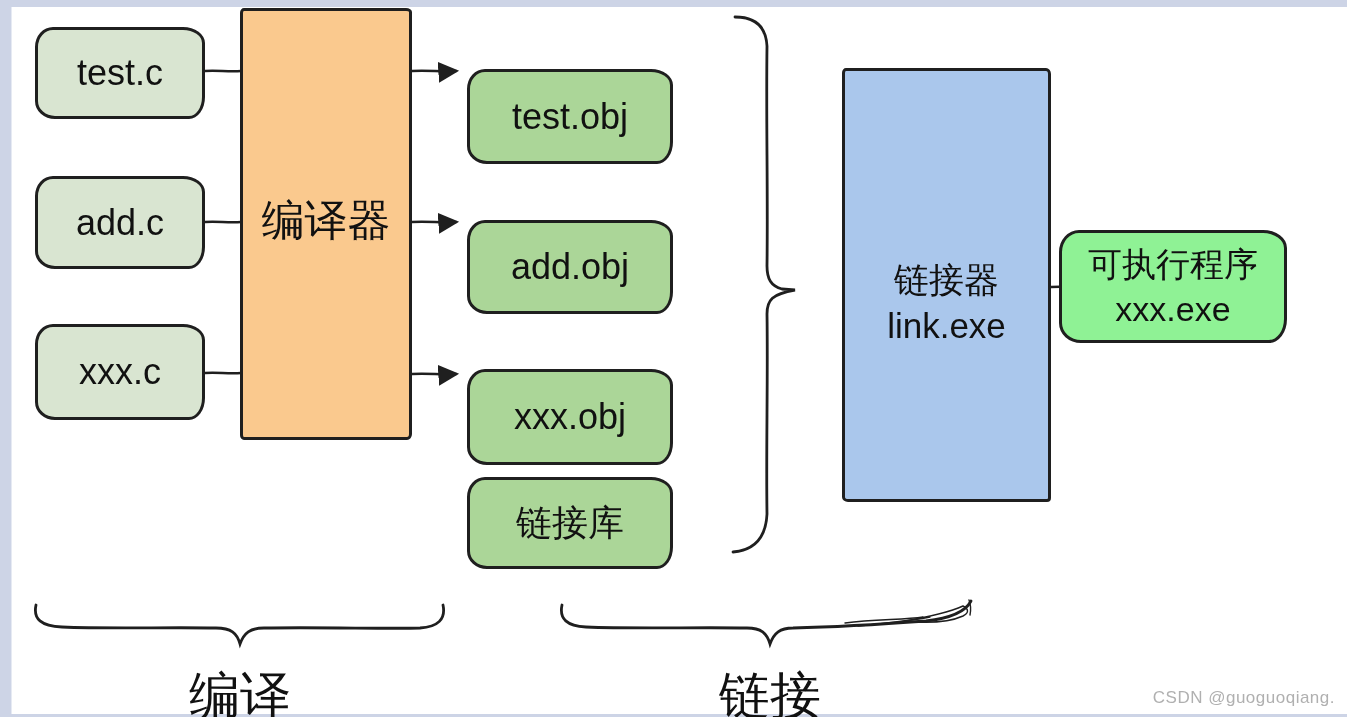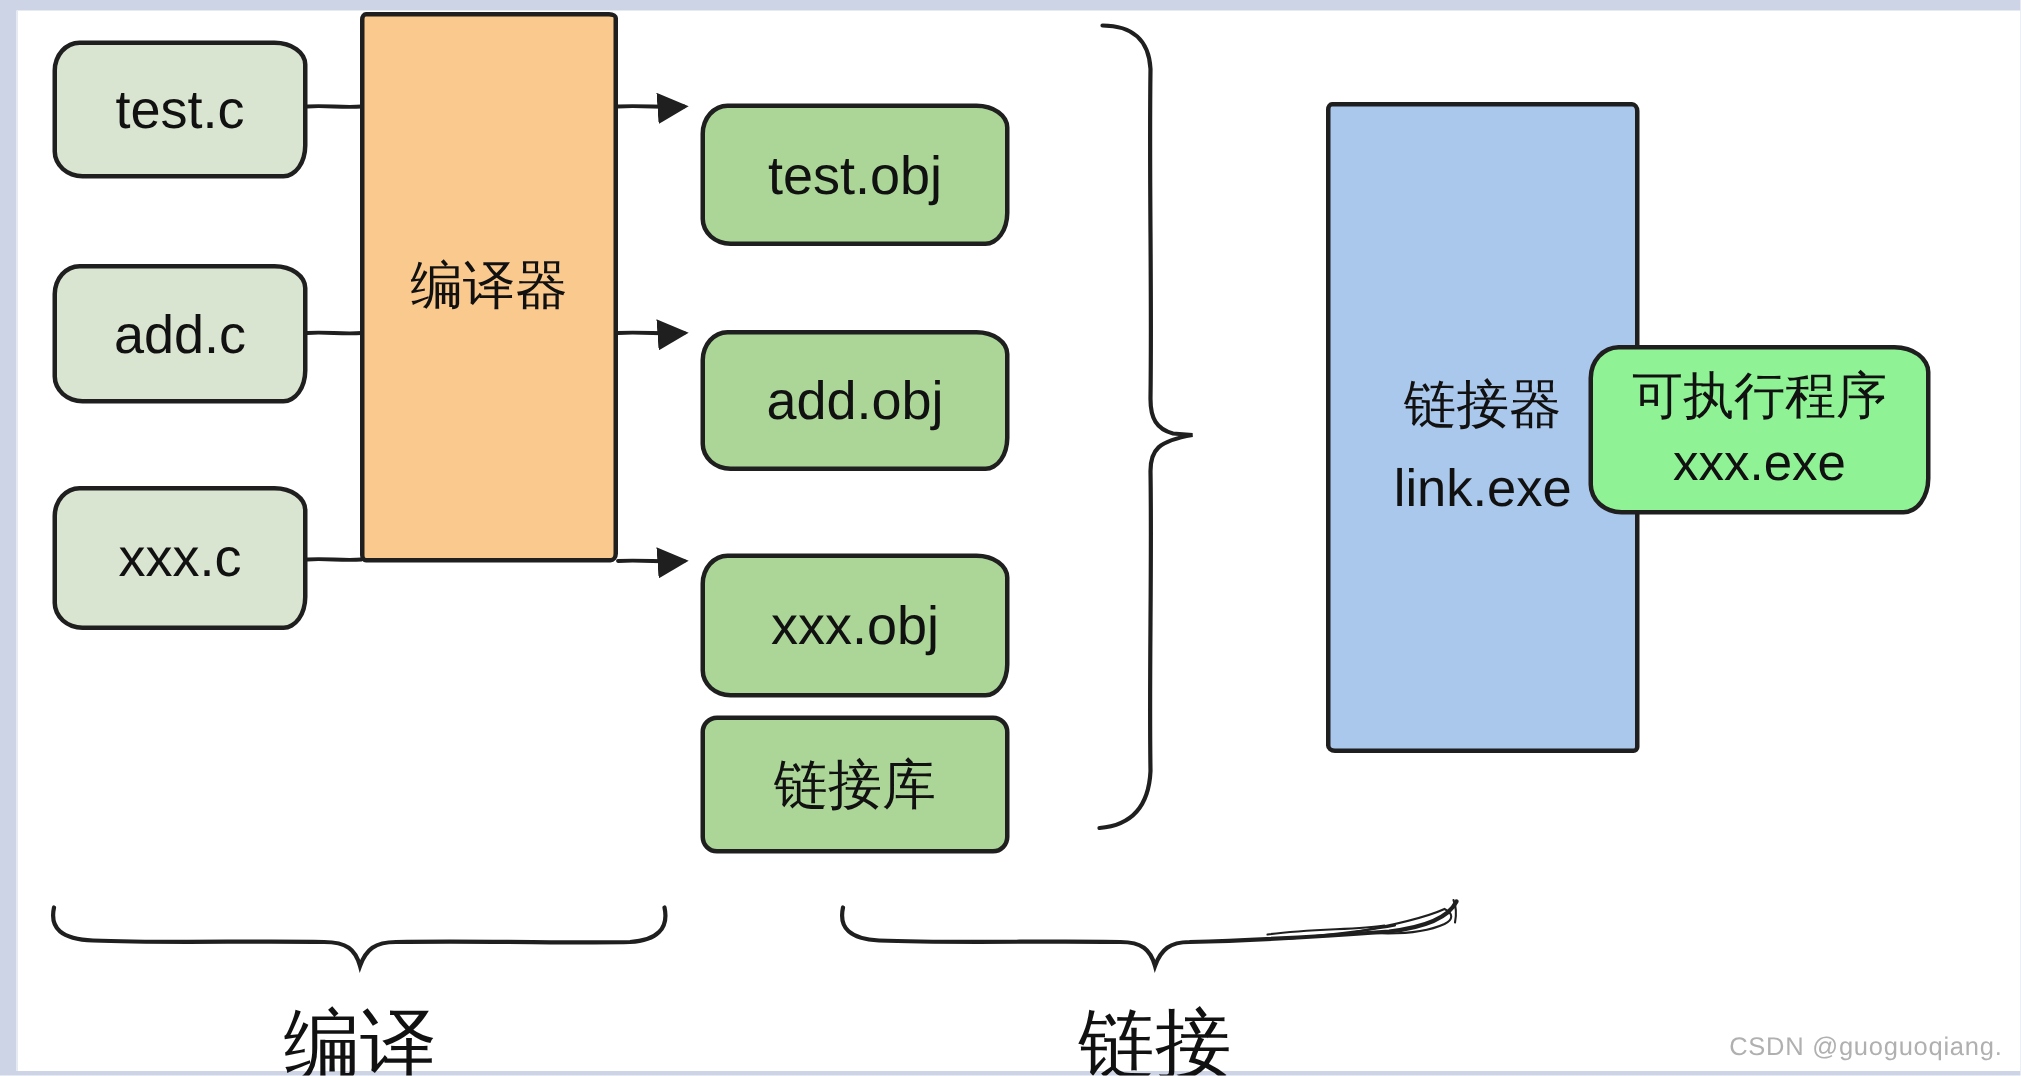--- a/index.html
+++ b/index.html
@@ -38,35 +38,35 @@
     border-radius: 18px 22px 16px 20px / 20px 16px 22px 18px;
   }
   .src   { background: var(--source-bg, #d9e5d1); width: 170px; height: 92px; left: 35px; font-size: 36px; }
   #src-0 { top: 27px; }
   #src-1 { top: 176px; height: 93px; }
   #src-2 { top: 324px; height: 96px; }
   .obj   { background: var(--object-bg, #abd698); width: 206px; left: 467px; font-size: 36px; margin-top: 44px; }
   #obj-0 { top: 25px;  height: 95px; }
   #obj-1 { top: 176px; height: 94px; }
   #obj-2 { top: 325px; height: 96px; }
-  #linklib { background: var(--object-bg, #abd698); width: 206px; height: 92px; left: 467px; top: 477px; font-size: 36px; border-radius: 11px; }
+  #linklib { background: var(--object-bg, #abd698); width: 206px; height: 92px; left: 467px; top: 477px; font-size: 36px; }
   #compiler {
     background: var(--compiler-bg, #fac98e);
-    left: 240px; top: 8px; width: 172px; height: 367px;
-    font-size: 35px;
+    left: 240px; top: 8px; width: 172px; height: 432px;
+    font-size: 43px;
     border-radius: 4px 6px 5px 4px / 5px 4px 6px 5px;
+    font-family: Liberation Mono, monospace;
   }
   #linker {
     background: var(--linker-bg, #aac7ec);
-    left: 884px; top: 68px; width: 209px; height: 434px;
+    left: 842px; top: 68px; width: 209px; height: 434px;
     font-size: 35px;
     border-radius: 4px 5px 4px 6px / 5px 6px 4px 5px;
     justify-content: flex-end;
     padding-bottom: 150px;
-    gap: 10px;
   }
   #exe {
     background: var(--exe-bg, #8ff295);
     left: 1059px; top: 230px; width: 228px; height: 113px;
     font-size: 34px;
     border-radius: 20px 24px 18px 22px / 22px 18px 24px 20px;
   }
   .stage-label {
     position: absolute;
     width: 200px;

